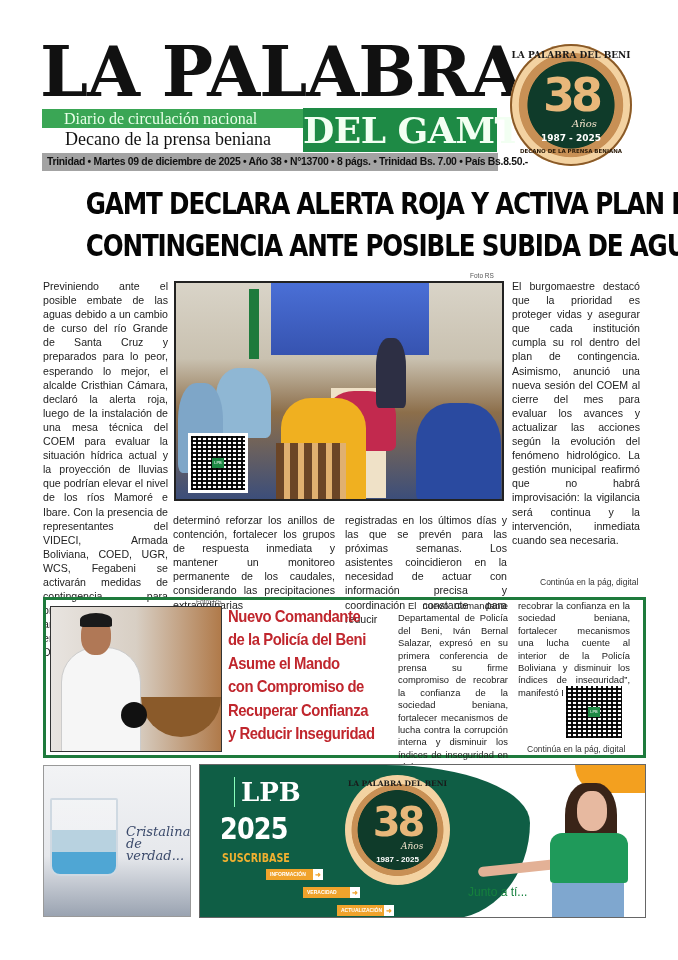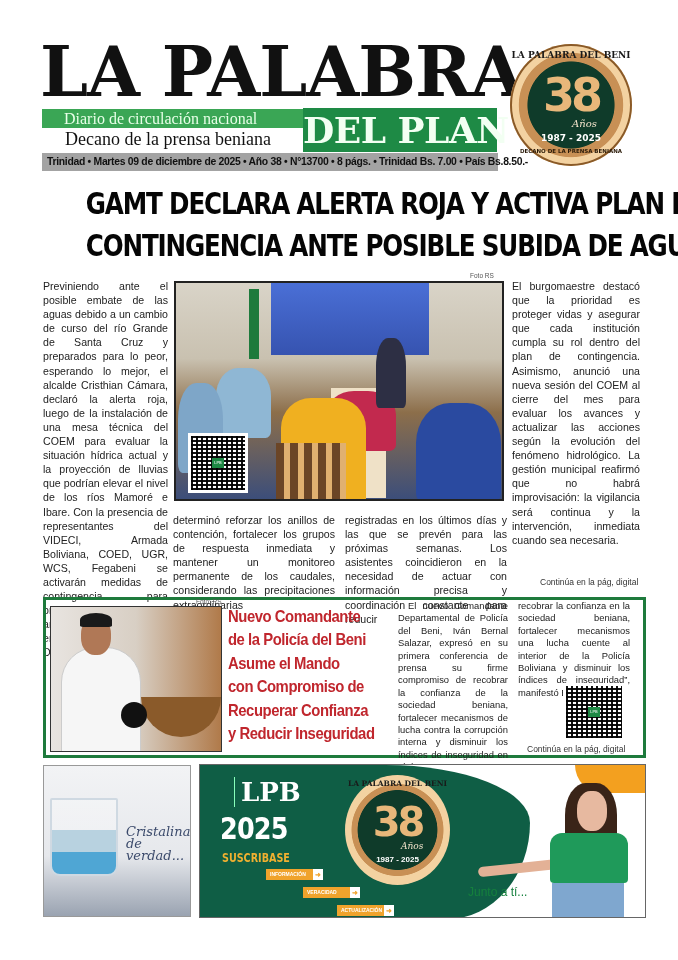--- a/index.html
+++ b/index.html
@@ -193,21 +193,21 @@
   .girl-shirt { position: absolute; left: 350px; top: 68px; width: 78px; height: 50px; background: #1f9a5a; border-radius: 12px 12px 4px 4px; }
   .girl-arm { position: absolute; left: 278px; top: 98px; width: 82px; height: 10px; background: #e3b196; border-radius: 6px; transform: rotate(-6deg); }
   .girl-jeans { position: absolute; left: 352px; top: 118px; width: 72px; height: 36px; background: #7fa7cf; }
 </style>
 </head>
 <body>
 
 <div class="masthead-title">LA PALABRA</div>
 <div class="green-bar">Diario de circulación nacional</div>
 <div class="tagline">Decano de la prensa beniana</div>
-<div class="del-beni">DEL PLAN</div>
+<div class="del-beni">DEL GAMT</div>
 <div class="infobar">Trinidad • Martes  09  de diciembre  de 2025 • Año 38 • N°13700 • 8 págs. • Trinidad Bs. 7.00 • País Bs.8.50.-</div>
 
 <div class="seal">
   <div class="seal-ring-text">LA PALABRA DEL BENI</div>
   <div class="seal-num">38</div>
   <div class="seal-anos">Años</div>
   <div class="seal-years">1987 - 2025</div>
   <div class="seal-bottom">DECANO DE LA PRENSA BENIANA</div>
 </div>
 

